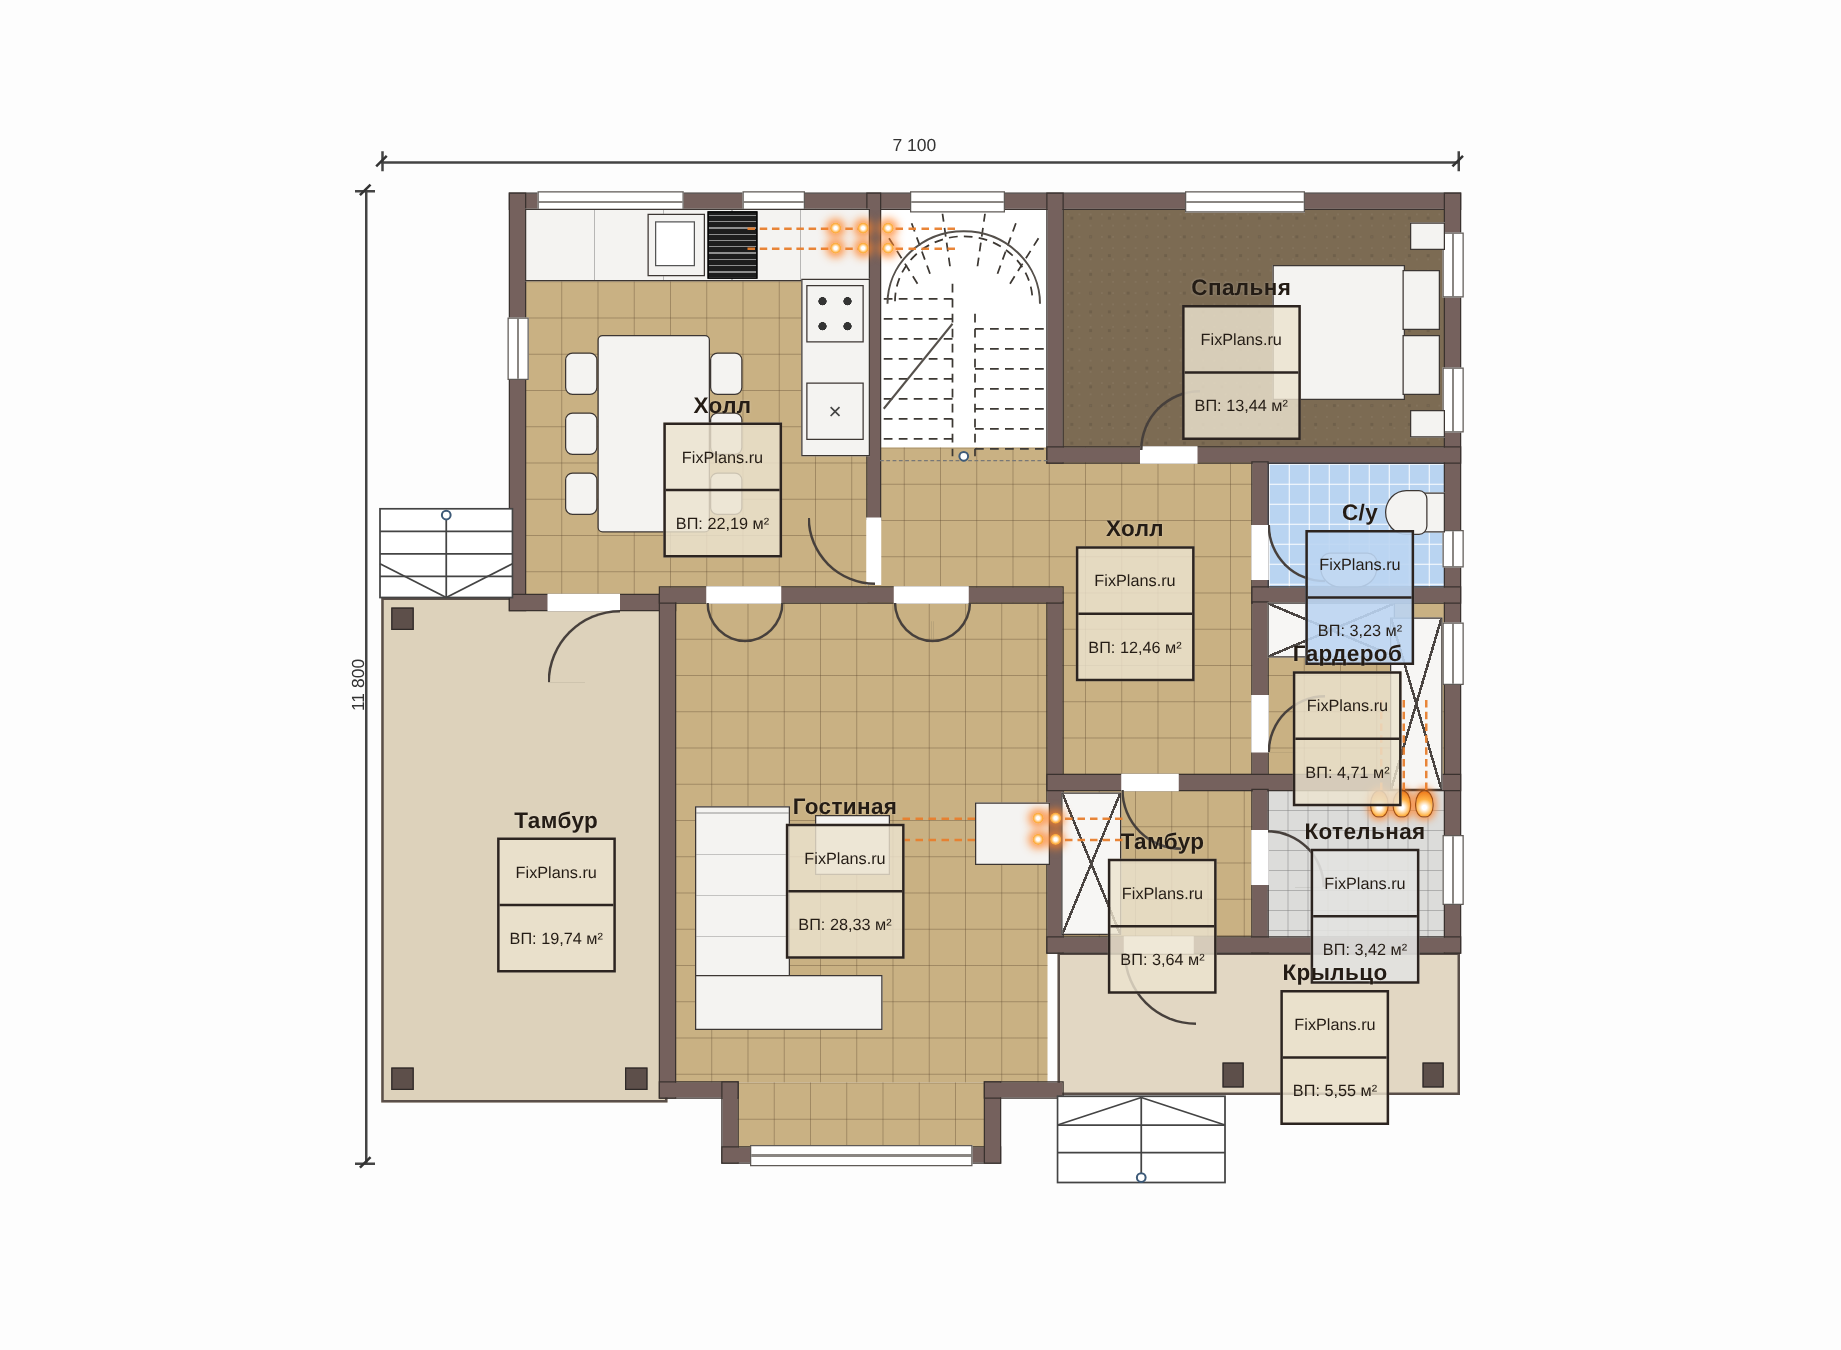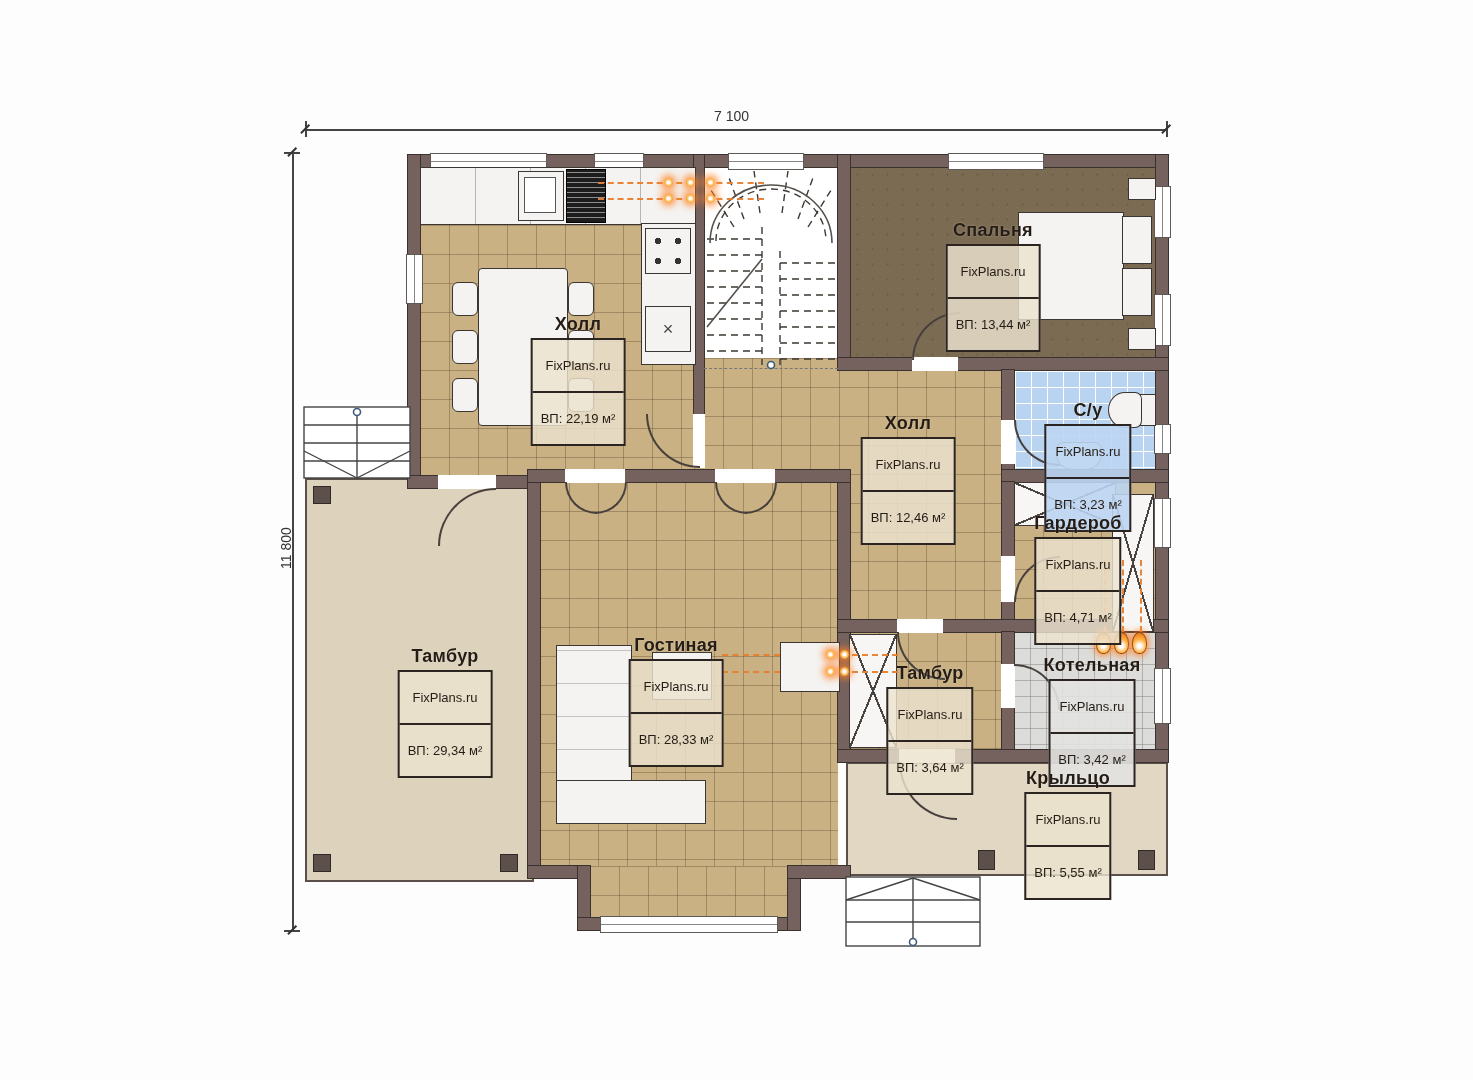--- a/index.html
+++ b/index.html
@@ -342,21 +342,21 @@
     <div class="wmbox">
       <div class="wmrow">FixPlans.ru</div>
       <div class="wmrow">ВП: 28,33 м²</div>
     </div>
   </div>
 
   <div class="rlabel" style="left:445px;top:646px;">
     <div class="rname">Тамбур</div>
     <div class="wmbox">
       <div class="wmrow">FixPlans.ru</div>
-      <div class="wmrow">ВП: 29,34 м²</div>
+      <div class="wmrow">ВП: 19,74 м²</div>
     </div>
   </div>
 
   <div class="rlabel" style="left:930px;top:663px;">
     <div class="rname">Тамбур</div>
     <div class="wmbox">
       <div class="wmrow">FixPlans.ru</div>
       <div class="wmrow">ВП: 3,64 м²</div>
     </div>
   </div>

